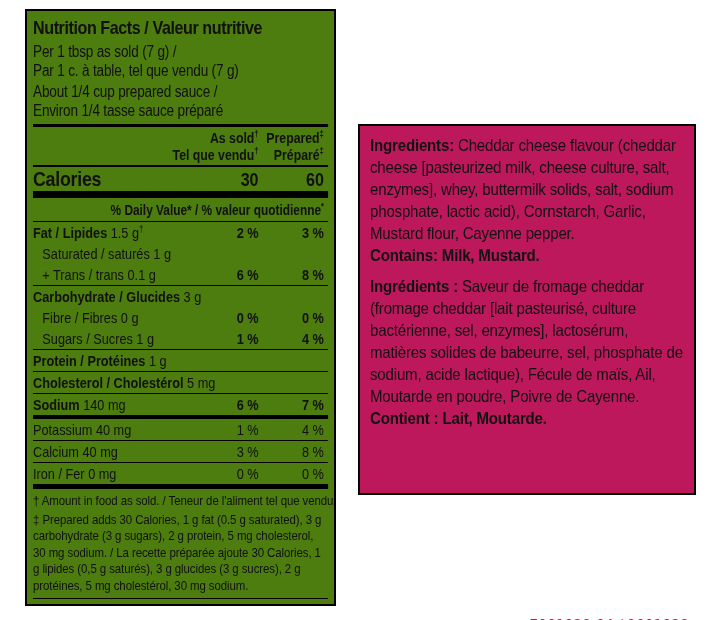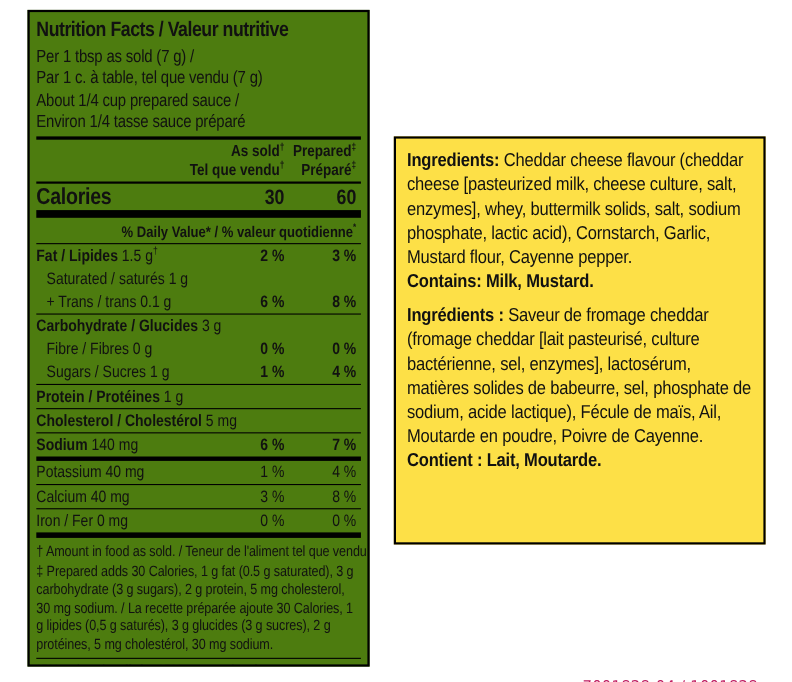--- a/index.html
+++ b/index.html
@@ -55,21 +55,21 @@
   }
   .fn { font-size:13.5px; line-height:16.5px; letter-spacing:-0.1px; }
   .fn-1 { margin:4px 0 2px 0; white-space:nowrap; }
   .fn-2 { margin:2px 0 4px 0; }
   .fn-dv { white-space:nowrap; }
   .fn-dv-group { margin:3px 0 2px 0; }
   
   .ing-box {
     position:absolute; left:358px; top:124px;
     width:338px; height:371px; box-sizing:border-box;
-    border:2px solid #000; background:#fde047;
+    border:2px solid #000; background:#be185d;
     padding:9px 0 0 10px; overflow:hidden;
   }
   .condense2 { width:356px; transform:scaleX(0.885); transform-origin:0 0; }
   .ing-par { font-size:17px; line-height:22px; letter-spacing:-0.2px; }
   .ing-par-fr { margin-top:9px; }
   .ing-contains { font-weight:bold; }
   
   .footer-code {
     position:absolute; right:31px; top:616px;
     font-family:"DejaVu Sans", sans-serif;

